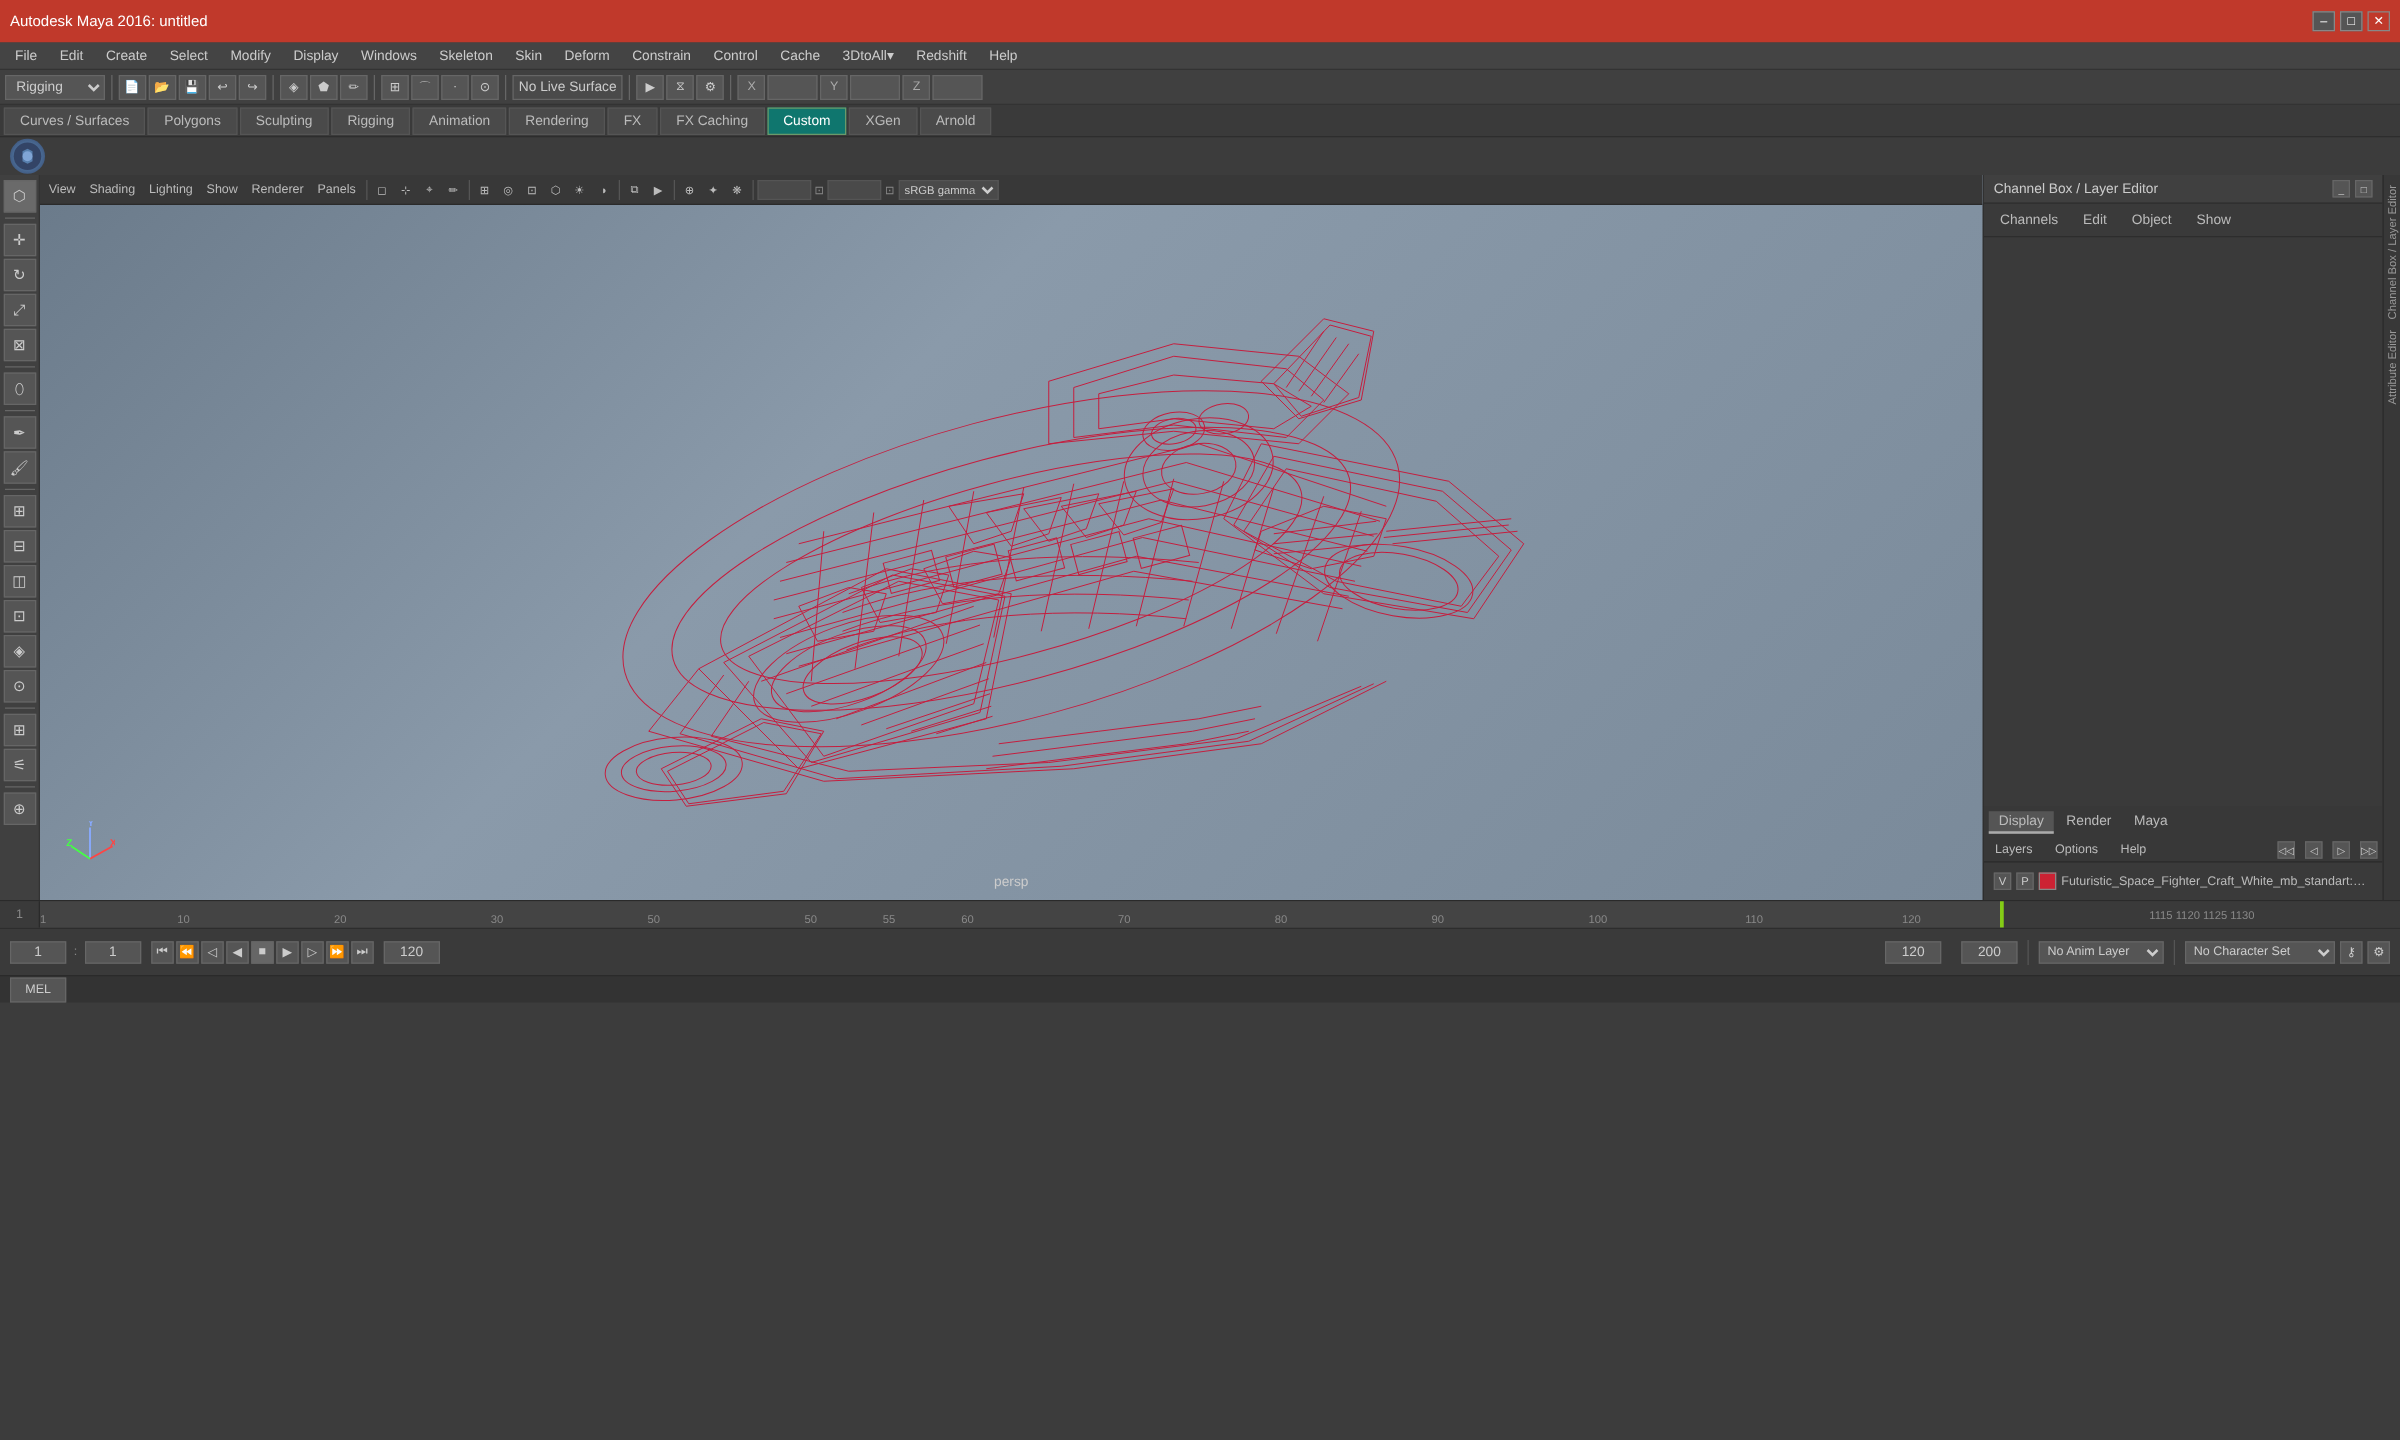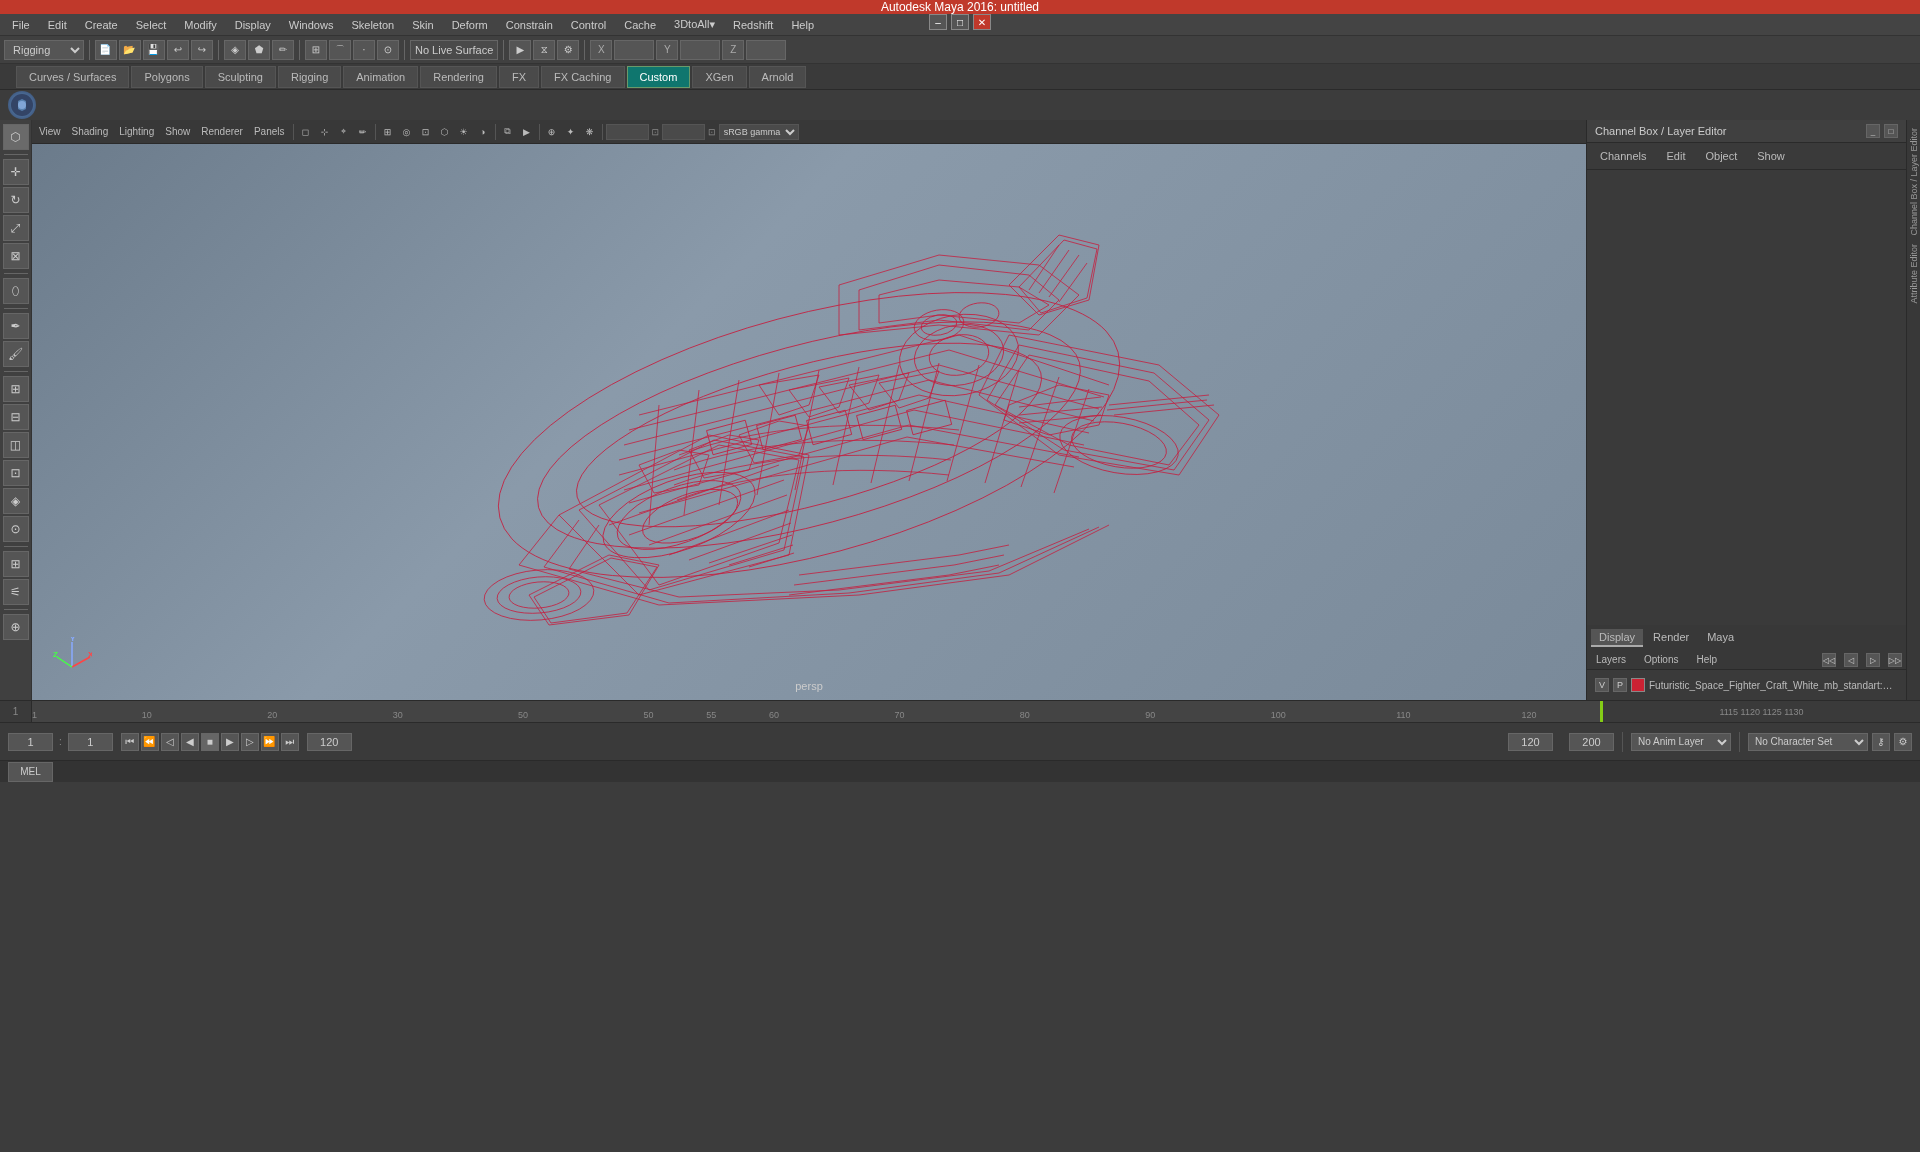--- a/index.html
+++ b/index.html
@@ -9,29 +9,28 @@
       background: #3c3c3c;
       font-family: 'Arial', sans-serif;
       font-size: 11px;
       color: #cccccc;
       overflow: hidden;
     }
 
     
     #title-bar {
       width: 100%;
-      height: 14px;
+      height: 34px;
       background: #c0392b;
       display: flex;
       align-items: center;
       justify-content: space-between;
       padding: 0 8px;
       color: white;
       font-size: 12px;
-      flex-direction: column;
     }
     #title-bar-controls {
       display: flex;
       gap: 4px;
     }
     .title-btn {
       width: 18px;
       height: 16px;
       background: #555;
       border: 1px solid #888;
@@ -120,21 +119,21 @@
       padding: 0 3px;
     }
 
     
     #tabs-row {
       width: 100%;
       height: 26px;
       background: #3a3a3a;
       display: flex;
       align-items: center;
-      padding: 0 16px;
+      padding: 0 3px;
       gap: 2px;
       border-bottom: 1px solid #2a2a2a;
     }
     .tab {
       padding: 3px 12px;
       background: #4a4a4a;
       border: 1px solid #555;
       color: #bbb;
       cursor: pointer;
       font-size: 11px;

